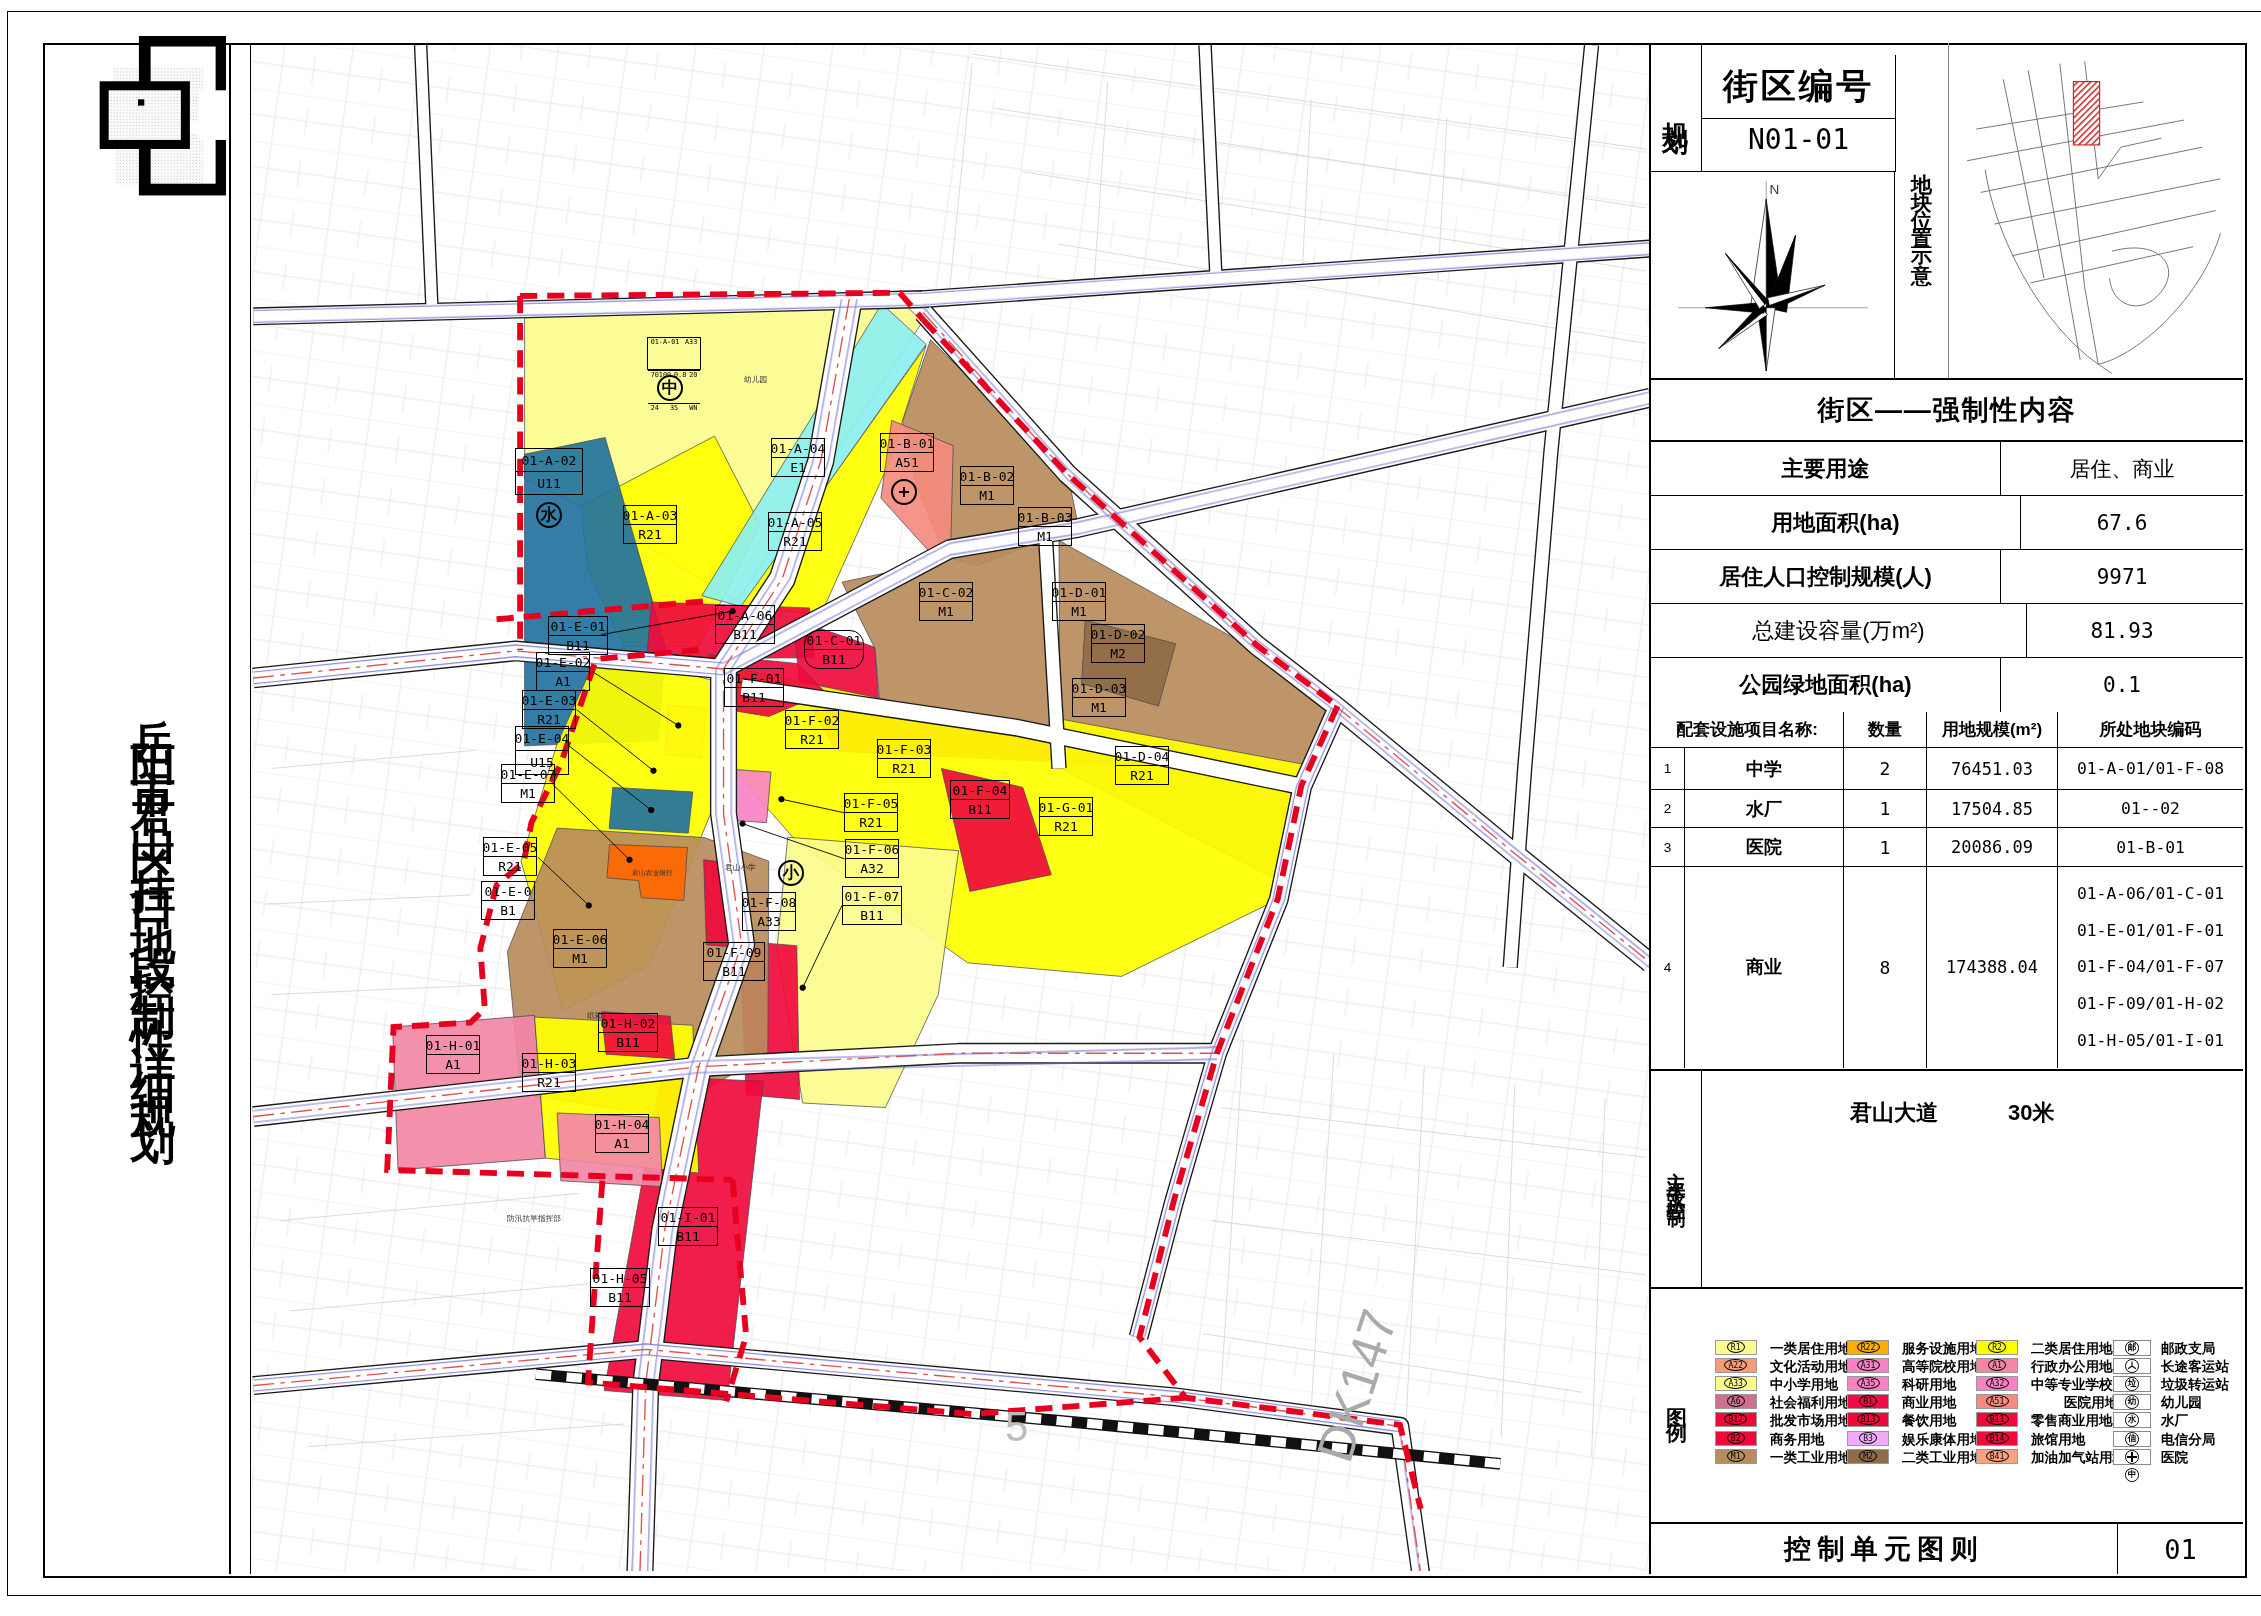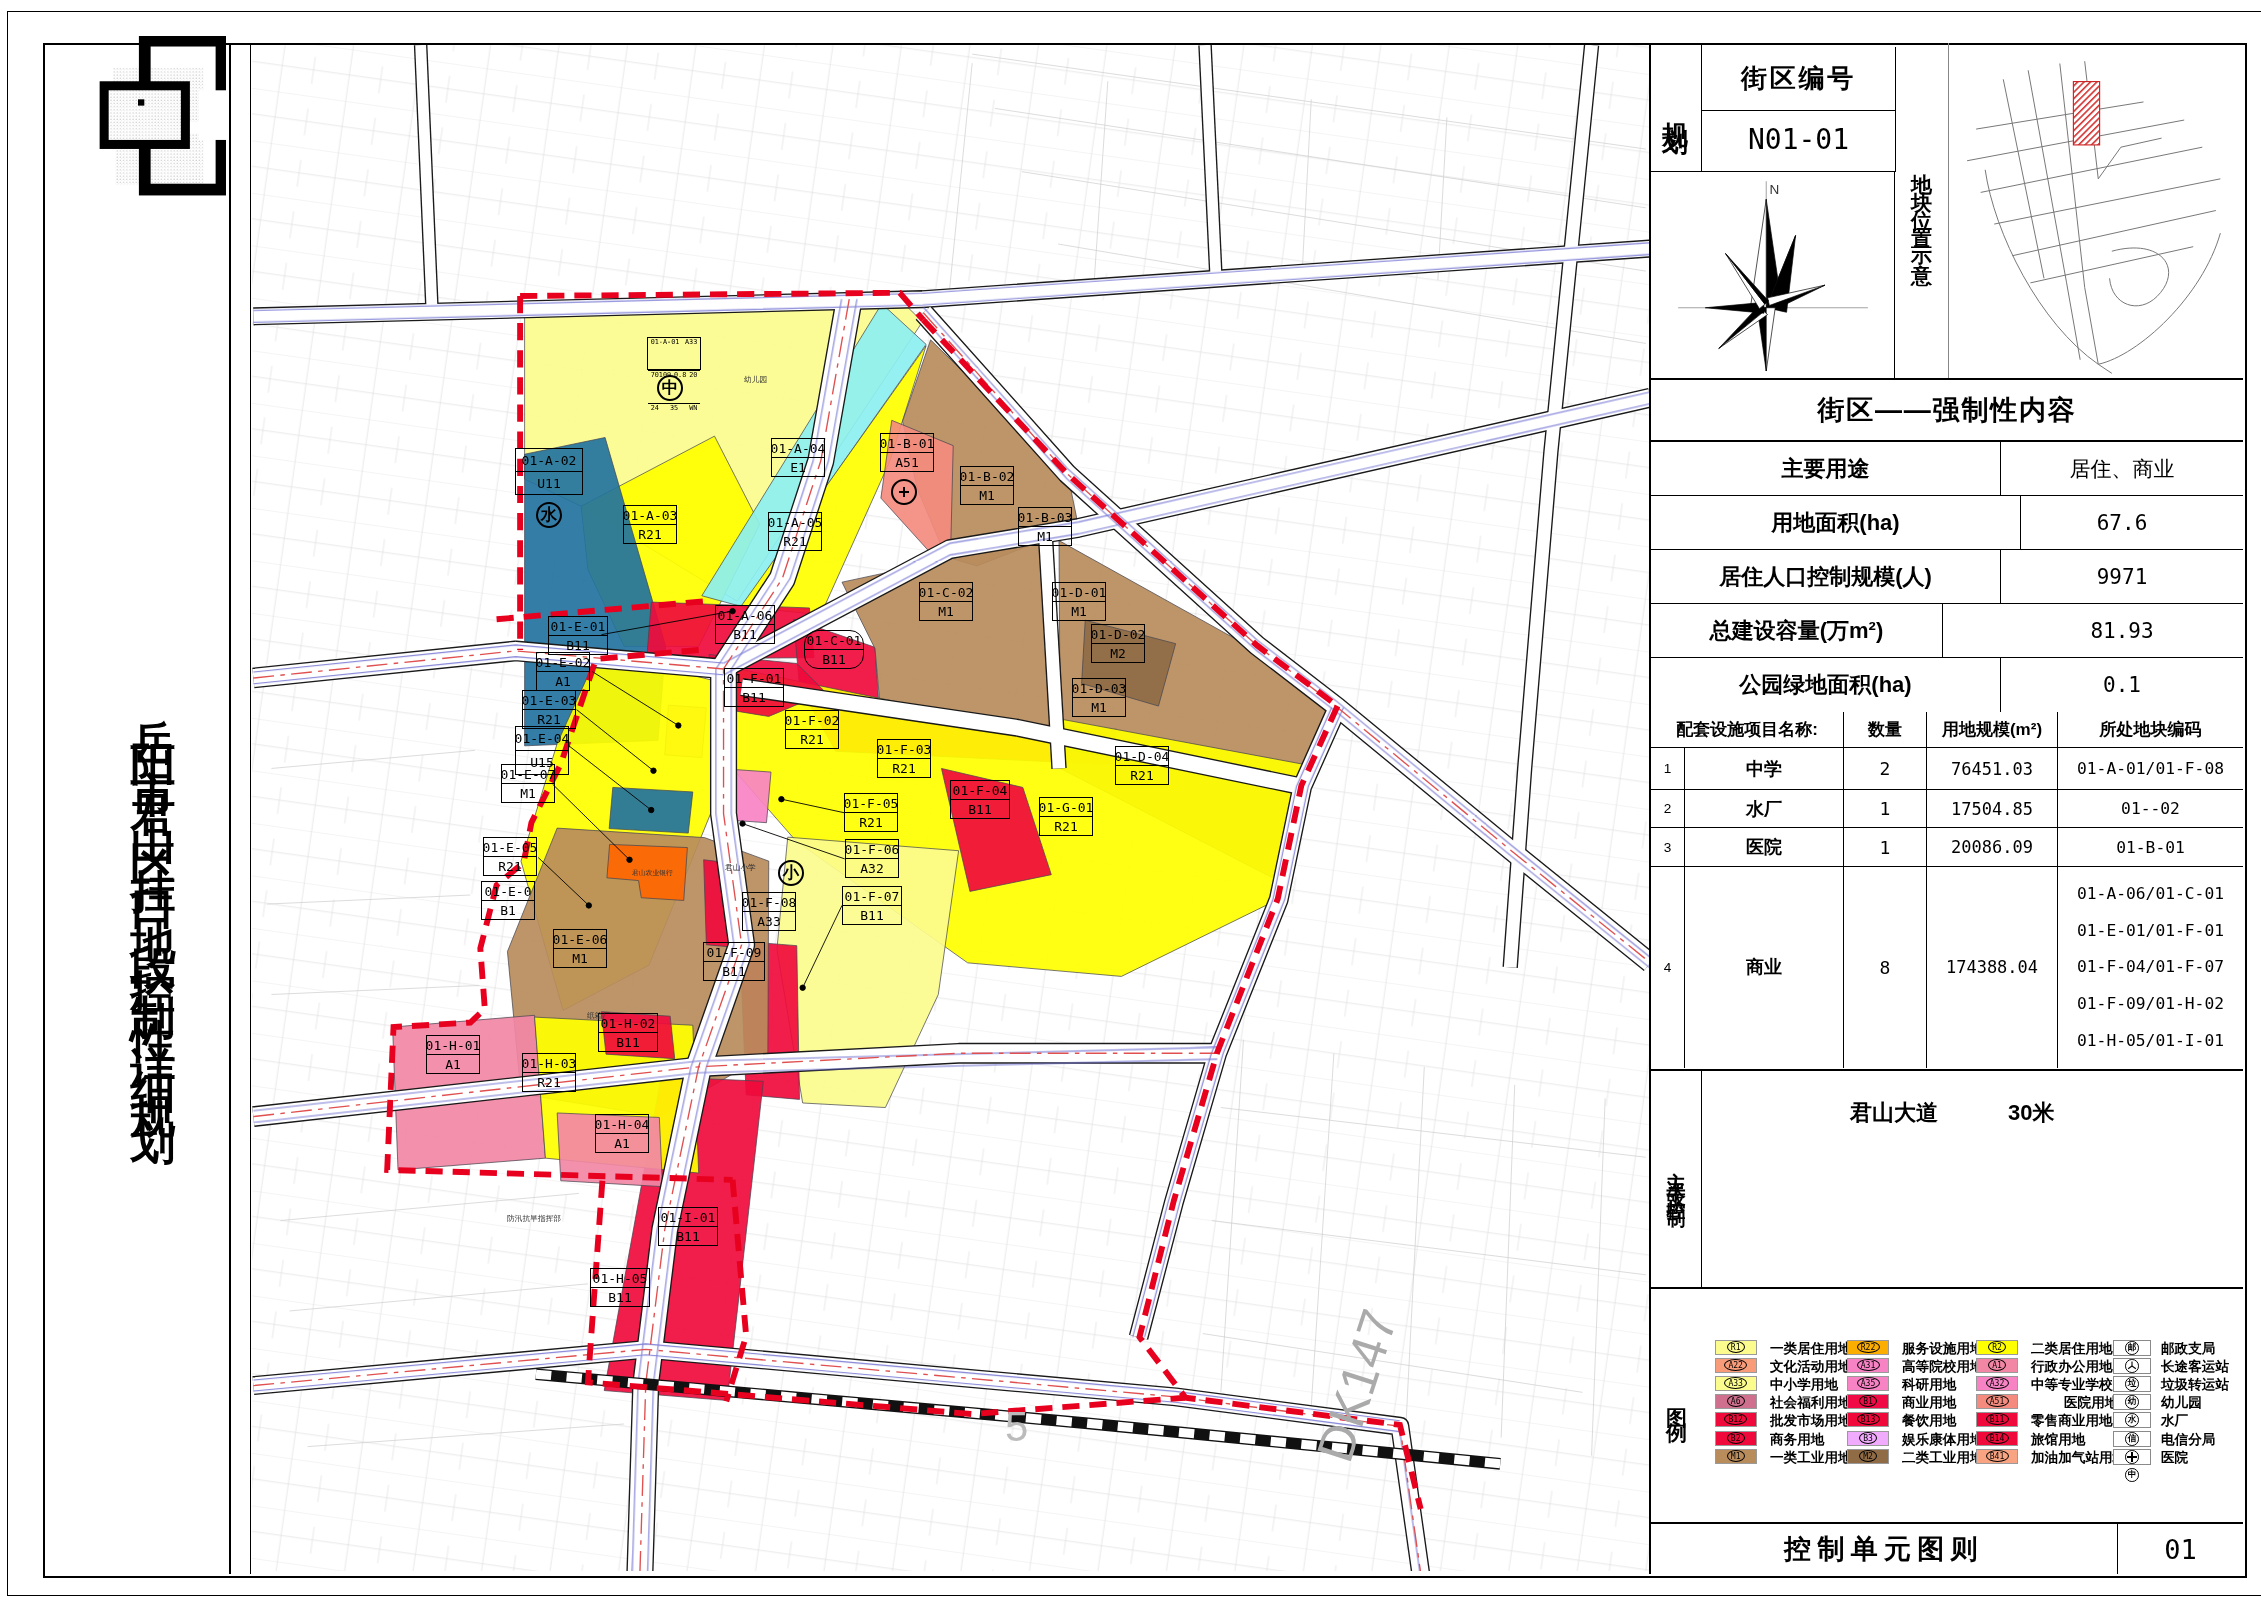--- a/index.html
+++ b/index.html
@@ -399,21 +399,21 @@
     <span class="maptext" style="left: 632px; top: 868px; font-size: 6.8px; color: rgb(51, 51, 51); font-weight: 400;">君山农业银行</span>
     <span class="maptext" style="left: 587px; top: 1011px; font-size: 7.7px; color: rgb(51, 51, 51); font-weight: 400;">纸箱厂</span>
     <span class="maptext" style="left: 507px; top: 1214px; font-size: 7.7px; color: rgb(51, 51, 51); font-weight: 400;">防汛抗旱指挥部</span>
     <span class="maptext" style="left: 1361px; top: 1410px; font-size: 51px; color: rgb(170, 170, 170); transform: rotate(-72deg); transform-origin: left bottom; font-weight: 400;">DK147</span>
     <span class="maptext" style="left: 1005px; top: 1403px; font-size: 42px; color: rgb(187, 187, 187); font-weight: 400;">5</span>
   </div>
 
 <div class="abs" id="panel" style="left:1651px;top:43px;width:592px;height:1531px;">
 
   <div class="cell cen vtext" style="left:0;top:0;width:51px;height:129px;border-right:1.4px solid #000;border-bottom:1.4px solid #000;font-size:26px;font-weight:700;letter-spacing:6.3px;">规划</div>
-  <div class="cell cen" style="left:51px;top:4px;width:194px;height:64px;border-right:1.4px solid #000;border-bottom:1.4px solid #000;font-size:26px;font-weight:700;letter-spacing:2.7px;">街区编号</div>
+  <div class="cell cen" style="left:51px;top:12px;width:194px;height:64px;border-right:1.4px solid #000;border-bottom:1.4px solid #000;font-size:35px;font-weight:700;letter-spacing:2.7px;">街区编号</div>
   <div class="cell cen mono" style="left:51px;top:64px;width:194px;height:65px;border-right:1.4px solid #000;border-bottom:1.4px solid #000;font-size:28px;">N01-01</div>
 
   <div class="cell" style="left:0;top:129px;width:244px;height:206px;border-right:1.4px solid #000;">
     <svg width="244" height="206" viewBox="0 0 540 455">
       <text x="262" y="48" font-size="30" fill="#333" font-family="Liberation Sans, sans-serif">N</text>
       <line x1="255" y1="20" x2="255" y2="430" stroke="#999" stroke-width="2"></line>
       <line x1="60" y1="300" x2="480" y2="300" stroke="#999" stroke-width="2"></line>
       <g stroke="#000" stroke-width="1.5">
         <polygon points="255,60 290,300 255,300" fill="#000"></polygon>
         <polygon points="255,60 220,300 255,300" fill="#fff"></polygon>
@@ -473,21 +473,21 @@
       </div>
       <div style="position: absolute; left: 0px; top: 54px; width: 592px; height: 54px; border-bottom: 0.9px solid rgb(0, 0, 0); box-sizing: border-box;">
         <div style="position: absolute; left: 0px; top: 0px; width: 370px; height: 100%; border-right: 0.9px solid rgb(0, 0, 0); display: flex; align-items: center; justify-content: center; font-size: 22px; font-weight: 700; box-sizing: border-box;">用地面积(ha)</div>
         <div style="position: absolute; left: 350px; top: 0px; width: 242px; height: 100%; display: flex; align-items: center; justify-content: center; font-size: 21px; font-family: &quot;DejaVu Sans Mono&quot;, monospace;">67.6</div>
       </div>
       <div style="position: absolute; left: 0px; top: 108px; width: 592px; height: 54px; border-bottom: 0.9px solid rgb(0, 0, 0); box-sizing: border-box;">
         <div style="position: absolute; left: 0px; top: 0px; width: 350px; height: 100%; border-right: 0.9px solid rgb(0, 0, 0); display: flex; align-items: center; justify-content: center; font-size: 22px; font-weight: 700; box-sizing: border-box;">居住人口控制规模(人)</div>
         <div style="position: absolute; left: 350px; top: 0px; width: 242px; height: 100%; display: flex; align-items: center; justify-content: center; font-size: 21px; font-family: &quot;DejaVu Sans Mono&quot;, monospace;">9971</div>
       </div>
       <div style="position: absolute; left: 0px; top: 162px; width: 592px; height: 54px; border-bottom: 0.9px solid rgb(0, 0, 0); box-sizing: border-box;">
-        <div style="position: absolute; left: 0px; top: 0px; width: 292px; height: 100%; border-right: 0.9px solid rgb(0, 0, 0); display: flex; align-items: center; justify-content: center; font-size: 22px; font-weight: 700; box-sizing: border-box;">总建设容量(万m²)</div>
+        <div style="position: absolute; left: 0px; top: 0px; width: 376px; height: 100%; border-right: 0.9px solid rgb(0, 0, 0); display: flex; align-items: center; justify-content: center; font-size: 22px; font-weight: 400; box-sizing: border-box;">总建设容量(万m²)</div>
         <div style="position: absolute; left: 350px; top: 0px; width: 242px; height: 100%; display: flex; align-items: center; justify-content: center; font-size: 21px; font-family: &quot;DejaVu Sans Mono&quot;, monospace;">81.93</div>
       </div>
       <div style="position: absolute; left: 0px; top: 216px; width: 592px; height: 54px; border-bottom: 0px solid rgb(0, 0, 0); box-sizing: border-box;">
         <div style="position: absolute; left: 0px; top: 0px; width: 350px; height: 100%; border-right: 0.9px solid rgb(0, 0, 0); display: flex; align-items: center; justify-content: center; font-size: 22px; font-weight: 700; box-sizing: border-box;">公园绿地面积(ha)</div>
         <div style="position: absolute; left: 350px; top: 0px; width: 242px; height: 100%; display: flex; align-items: center; justify-content: center; font-size: 21px; font-family: &quot;DejaVu Sans Mono&quot;, monospace;">0.1</div>
       </div>
     </div>
 
   <div class="cell" id="fac-table" style="left:0;top:669px;width:592px;height:359px;border-bottom:2.3px solid #000;box-sizing:border-box;">
     <div class="cell" style="left:0;top:0;width:592px;height:36px;border-bottom:0.9px solid #000;">

